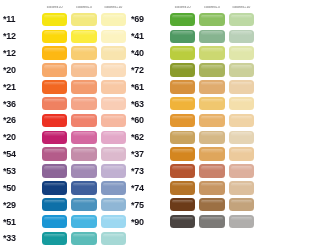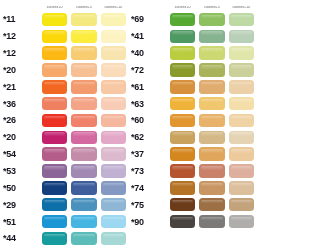--- a/index.html
+++ b/index.html
@@ -252,21 +252,21 @@
             <div class="swatch" style="background: rgb(27, 150, 212);"></div>
           </div>
           <div class="swatch-cell">
             <div class="swatch" style="background: rgb(70, 181, 226);"></div>
           </div>
           <div class="swatch-cell">
             <div class="swatch" style="background: rgb(156, 216, 241);"></div>
           </div>
         </div>
         <div class="swatch-row">
-          <div class="label-cell">*44</div>
+          <div class="label-cell">*33</div>
           <div class="swatch-cell">
             <div class="swatch" style="background: rgb(22, 155, 158);"></div>
           </div>
           <div class="swatch-cell">
             <div class="swatch" style="background: rgb(91, 188, 185);"></div>
           </div>
           <div class="swatch-cell">
             <div class="swatch" style="background: rgb(165, 216, 213);"></div>
           </div>
         </div>

